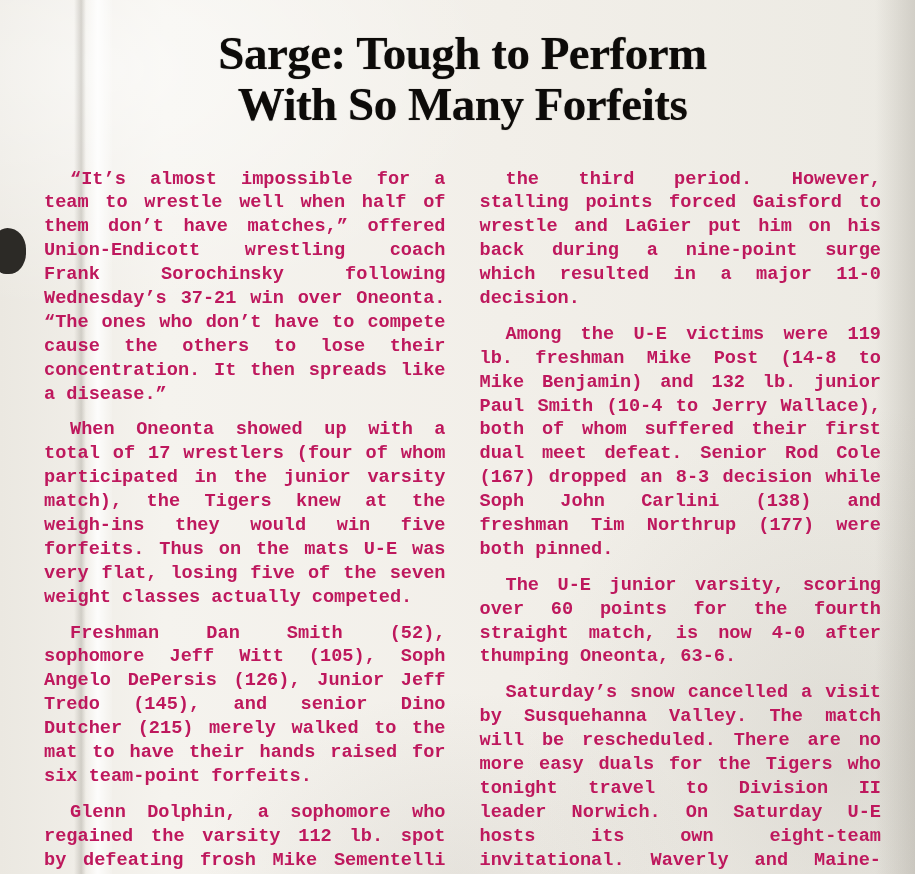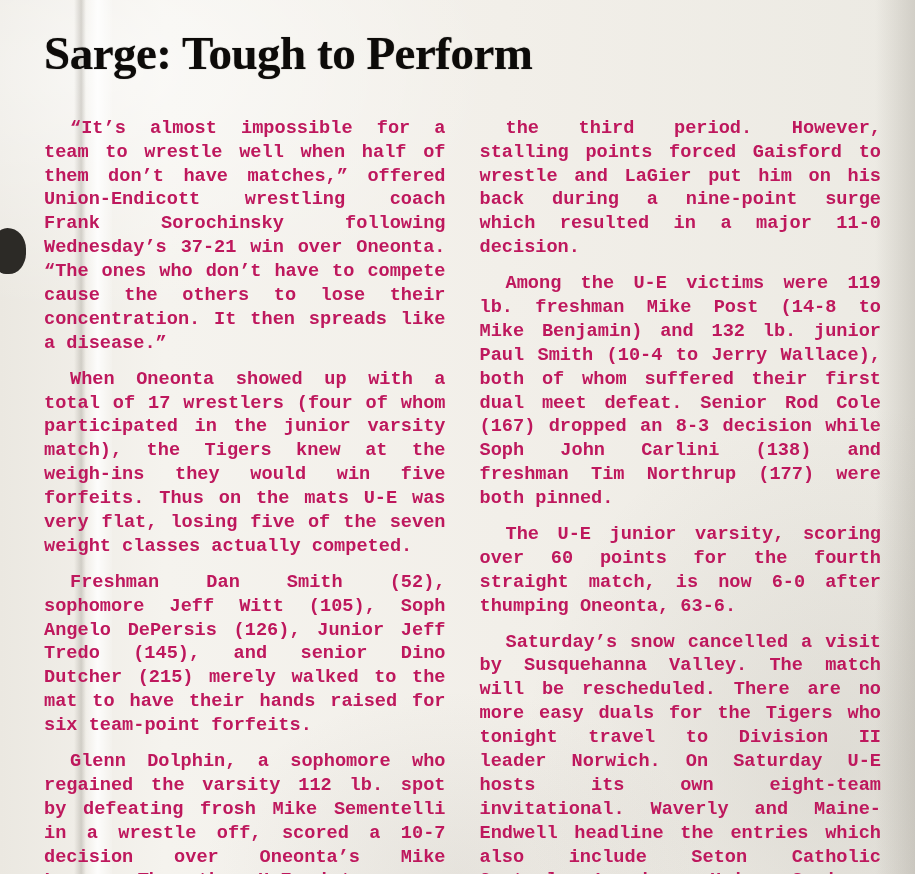--- a/index.html
+++ b/index.html
@@ -63,21 +63,21 @@
   }
 
   .sheet {
     position: relative;
     padding: 24px 34px 10px 44px;
     box-sizing: border-box;
     height: 874px;
   }
 
   .headline {
-    text-align: left;
+    text-align: center;
     font-weight: bold;
     font-size: 47px;
     line-height: 1.08;
     letter-spacing: -0.5px;
     margin: 4px 0 0 0;
     color: #0d0b09;
     text-shadow: 0 0 1px rgba(20,18,16,0.55);
   }
   .headline .line2 {
     display: block;
@@ -118,33 +118,34 @@
 <div class="paper"></div>
 <div class="scanline-dark"></div>
 <div class="scanline-light"></div>
 <div class="smudge-right"></div>
 <div class="edge-blob"></div>
 
 <div class="sheet">
 
   <h1 class="headline">
     <span>Sarge: Tough to Perform</span>
+    <span class="line2">With So Many Forfeits</span>
   </h1>
 
   <div class="columns">
 
     <div class="col">
       <p>“It’s almost impossible for a team to wrestle well when half of them don’t have matches,” offered Union-Endicott wrestling coach Frank Sorochinsky following Wednesday’s 37-21 win over Oneonta. “The ones who don’t have to compete cause the others to lose their concentration. It then spreads like a disease.”</p>
       <p>When Oneonta showed up with a total of 17 wrestlers (four of whom participated in the junior varsity match), the Tigers knew at the weigh-ins they would win five forfeits. Thus on the mats U-E was very flat, losing five of the seven weight classes actually competed.</p>
       <p>Freshman Dan Smith (52), sophomore Jeff Witt (105), Soph Angelo DePersis (126), Junior Jeff Tredo (145), and senior Dino Dutcher (215) merely walked to the mat to have their hands raised for six team-point forfeits.</p>
       <p>Glenn Dolphin, a sophomore who regained the varsity 112 lb. spot by defeating frosh Mike Sementelli in a wrestle off, scored a 10-7 decision over Oneonta’s Mike Layman. The other U-E victory came from senior Roy LaGier at 155. LaGier led reluctant Mark Gaisford just 2-0 entering</p>
     </div>
 
     <div class="col">
       <p>the third period. However, stalling points forced Gaisford to wrestle and LaGier put him on his back during a nine-point surge which resulted in a major 11-0 decision.</p>
       <p>Among the U-E victims were 119 lb. freshman Mike Post (14-8 to Mike Benjamin) and 132 lb. junior Paul Smith (10-4 to Jerry Wallace), both of whom suffered their first dual meet defeat. Senior Rod Cole (167) dropped an 8-3 decision while Soph John Carlini (138) and freshman Tim Northrup (177) were both pinned.</p>
-      <p>The U-E junior varsity, scoring over 60 points for the fourth straight match, is now 6-0 after thumping Oneonta, 63-6.</p>
+      <p>The U-E junior varsity, scoring over 60 points for the fourth straight match, is now 4-0 after thumping Oneonta, 63-6.</p>
       <p>Saturday’s snow cancelled a visit by Susquehanna Valley. The match will be rescheduled. There are no more easy duals for the Tigers who tonight travel to Division II leader Norwich. On Saturday U-E hosts its own eight-team invitational. Waverly and Maine-Endwell headline the entries which also include Seton Catholic Central, Lansing, Union Springs, Corning East, and Corning West. Varsity and JV competition gets underway at 9:30 a.m.</p>
       <div class="byline">—Dick Testa</div>
     </div>
 
   </div>
 </div>
 
 </body></html>

